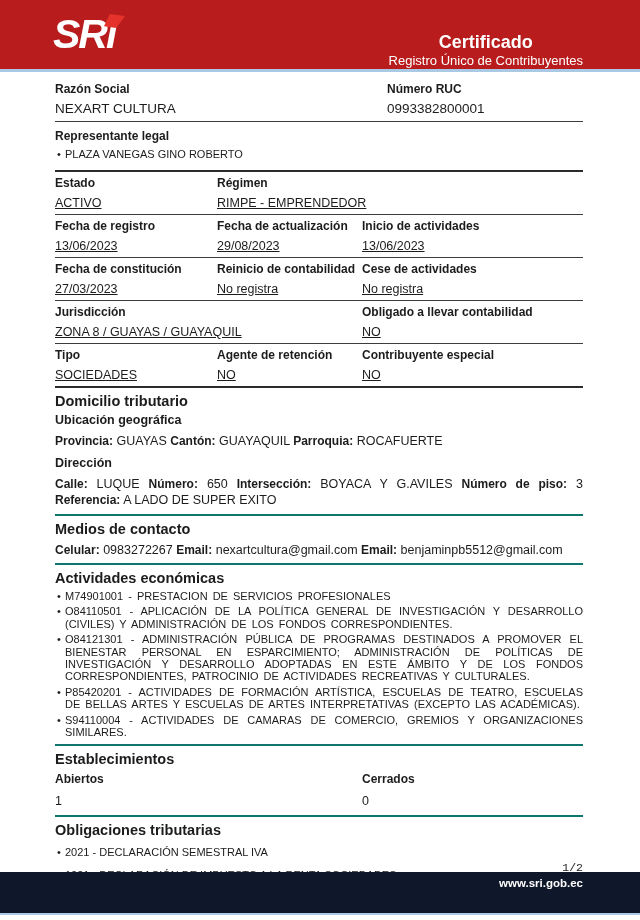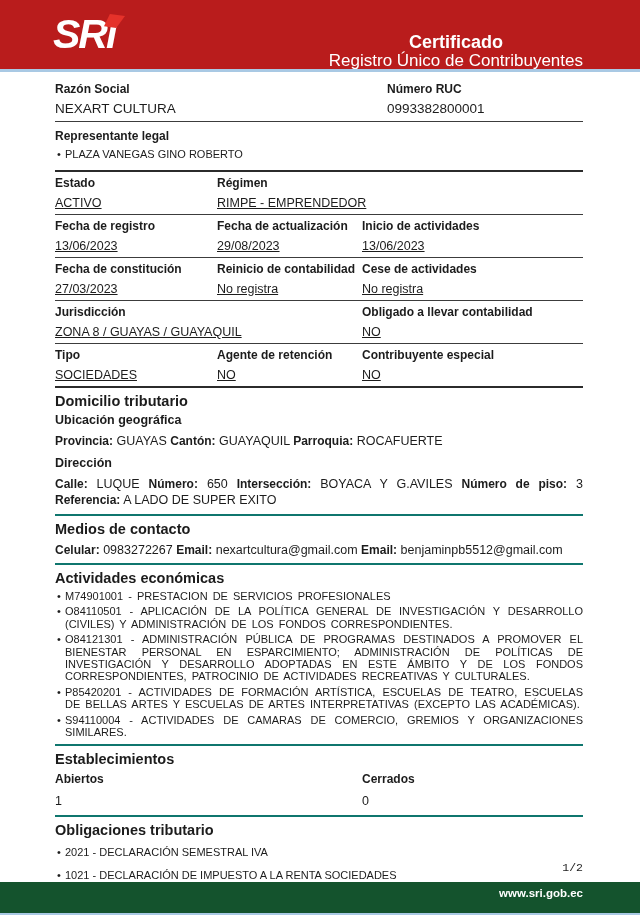--- a/index.html
+++ b/index.html
@@ -10,21 +10,21 @@
     position: relative; overflow: hidden;
   }
   
   .header { height: 72px; background: #b91c1c; border-bottom: 3px solid #a9c9e4; position: relative; }
   .logo { position: absolute; left: 53px; top: 12px; font-size: 41px; font-weight: bold; font-style: italic;
           color: #fff; letter-spacing: -2px; line-height: 44px; }
   .logo-accent { position: absolute; left: 51px; top: 2px; width: 21px; height: 14px; background: #e5322a;
           clip-path: polygon(0 88%, 28% 0, 100% 14%, 58% 100%); }
   .header-title { position: absolute; right: 57px; top: 32px; text-align: center; color: #fff; }
   .header-title .t1 { font-size: 18px; font-weight: bold; line-height: 21px; }
-  .header-title .t2 { font-size: 17px; line-height: 16px; }
+  .header-title .t2 { font-size: 13px; line-height: 16px; }
   
   .content { padding: 0 57px 0 55px; }
   .label { font-size: 12px; font-weight: bold; line-height: 16px; }
   .value { font-size: 12.5px; line-height: 17px; padding-top: 2px; }
   .idrow { display: grid; grid-template-columns: 332px 196px; padding: 9px 0 3px; border-bottom: 1px solid #3c3c3c; }
   .idrow .value { font-size: 13.5px; line-height: 19px; }
   .rep { padding: 6px 0 9px; border-bottom: 2px solid #2b2b2b; }
   .bullet-item { font-size: 11px; line-height: 13px; margin-top: 4px; padding-left: 10px; position: relative; }
   .bullet-item::before { content: "\2022"; position: absolute; left: 2px; }
   .trow { display: grid; grid-template-columns: 162px 145px 221px; padding: 3px 0 3px; border-bottom: 1px solid #3c3c3c; }
@@ -48,21 +48,21 @@
               margin-top: 3px; padding-left: 10px; position: relative; }
   .act-item::before { content: "\2022"; position: absolute; left: 2px; word-spacing: 0; }
   .estab { padding-bottom: 5px; }
   .estab-grid { display: grid; grid-template-columns: 307px 221px; margin-top: 3px; }
   .estab-grid .value { padding-top: 6px; font-size: 12.5px; }
   .oblig .bullet-item { margin-top: 7px; font-size: 11px; }
   .oblig .bullet-item + .bullet-item { margin-top: 10px; }
   
   .page-num { position: absolute; right: 57px; bottom: 46px; font-size: 11.5px; color: #222; font-family: Liberation Mono, monospace; }
   .footer-rule { position: absolute; left: 0; right: 0; bottom: 34px; height: 2px; background: #b9cfe2; }
-  .footer-bar { position: absolute; left: 0; right: 0; bottom: 5px; height: 33px; background: #14532d;
+  .footer-bar { position: absolute; left: 0; right: 0; bottom: 5px; height: 43px; background: #0f172a;
                 border-bottom: 2px solid #a9c9e4; }
   .footer-bar .url { position: absolute; right: 57px; top: 5px; color: #fff; font-size: 11.5px; font-weight: bold; }
 </style>
 </head>
 <body>
 
 <div class="header">
   <div class="logo">
     <span>SRi</span>
     <span class="logo-accent"></span>
@@ -215,21 +215,21 @@
         <div class="value">1</div>
       </div>
       <div>
         <div class="label">Cerrados</div>
         <div class="value">0</div>
       </div>
     </div>
   </div>
 
   <div class="oblig">
-    <div class="section-title">Obligaciones tributario</div>
+    <div class="section-title">Obligaciones tributarias</div>
     <div class="bullet-item">2021 - DECLARACIÓN SEMESTRAL IVA</div>
     <div class="bullet-item">1021 - DECLARACIÓN DE IMPUESTO A LA RENTA SOCIEDADES</div>
   </div>
 
 </div>
 
 <div class="page-num">1/2</div>
 <div class="footer-rule"></div>
 <div class="footer-bar">
   <div class="url">www.sri.gob.ec</div>

